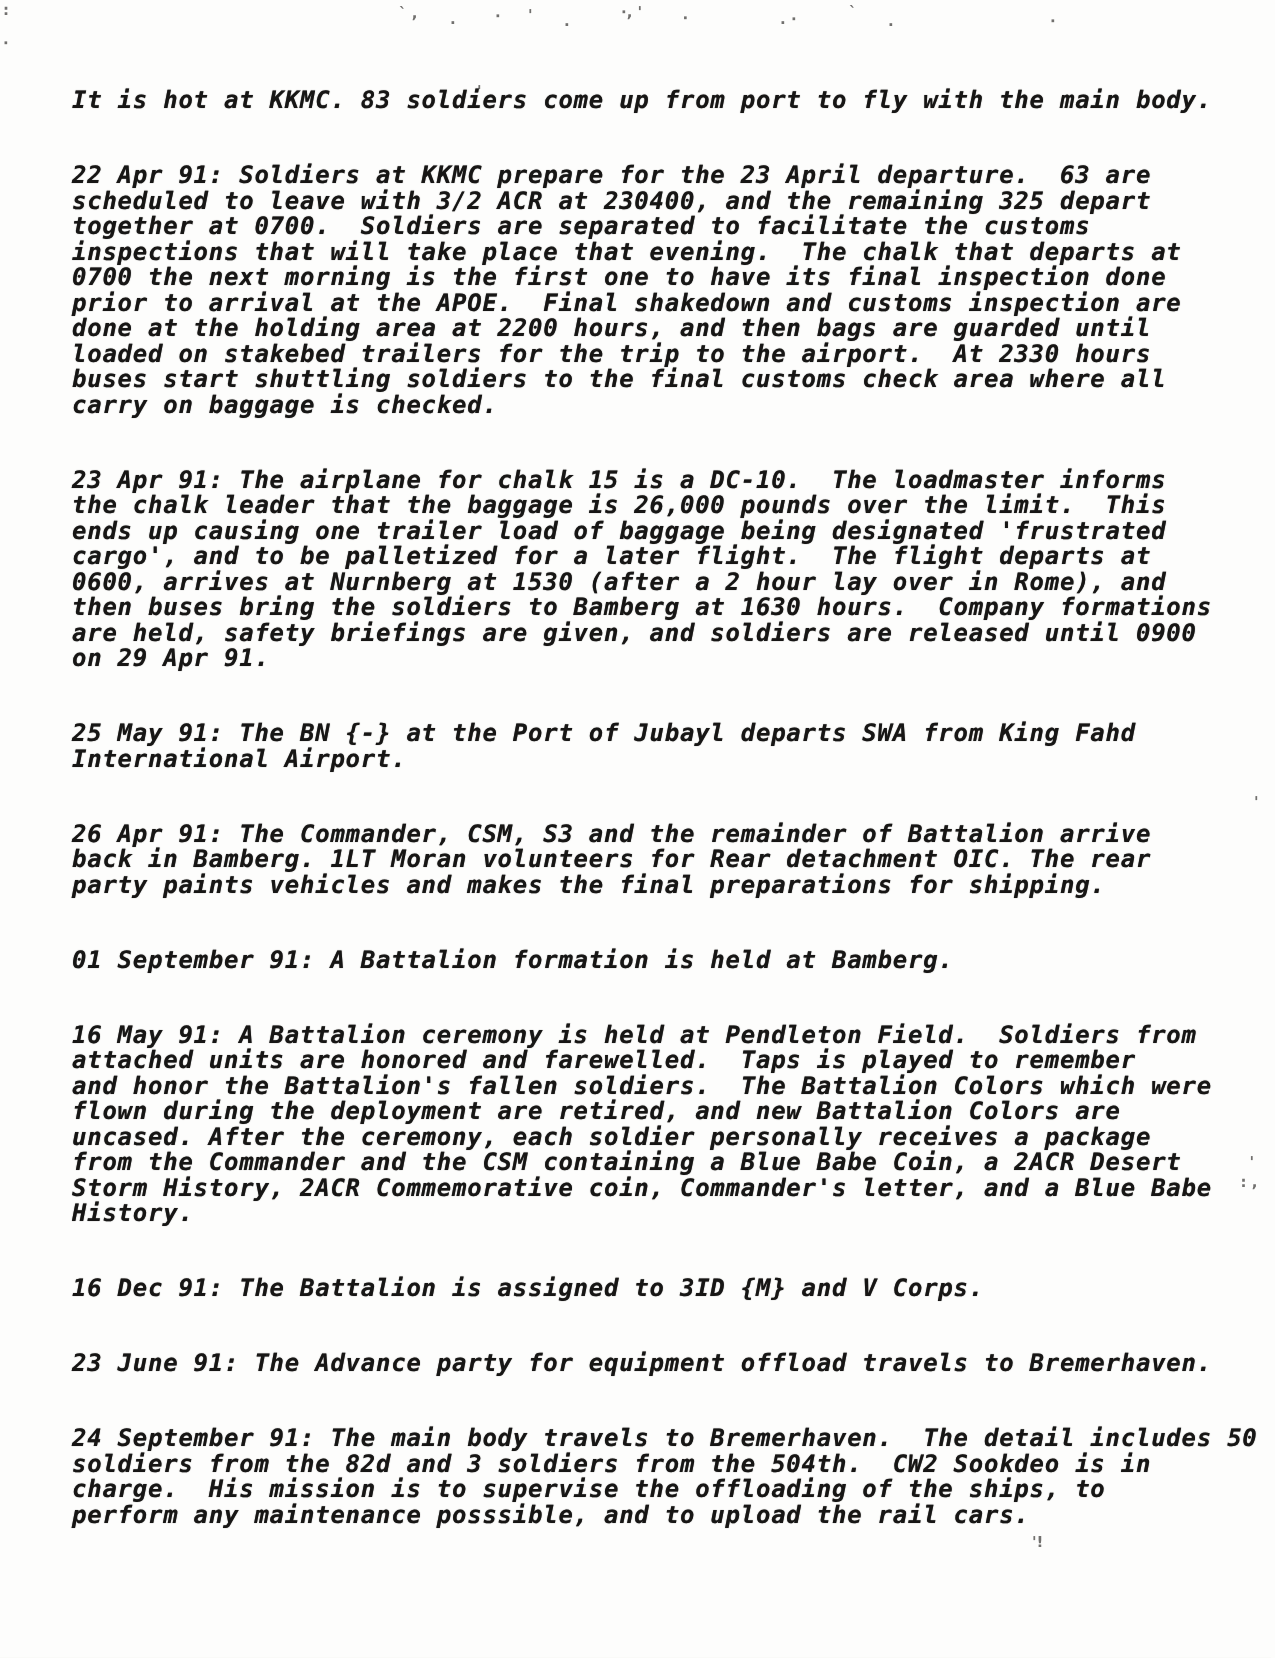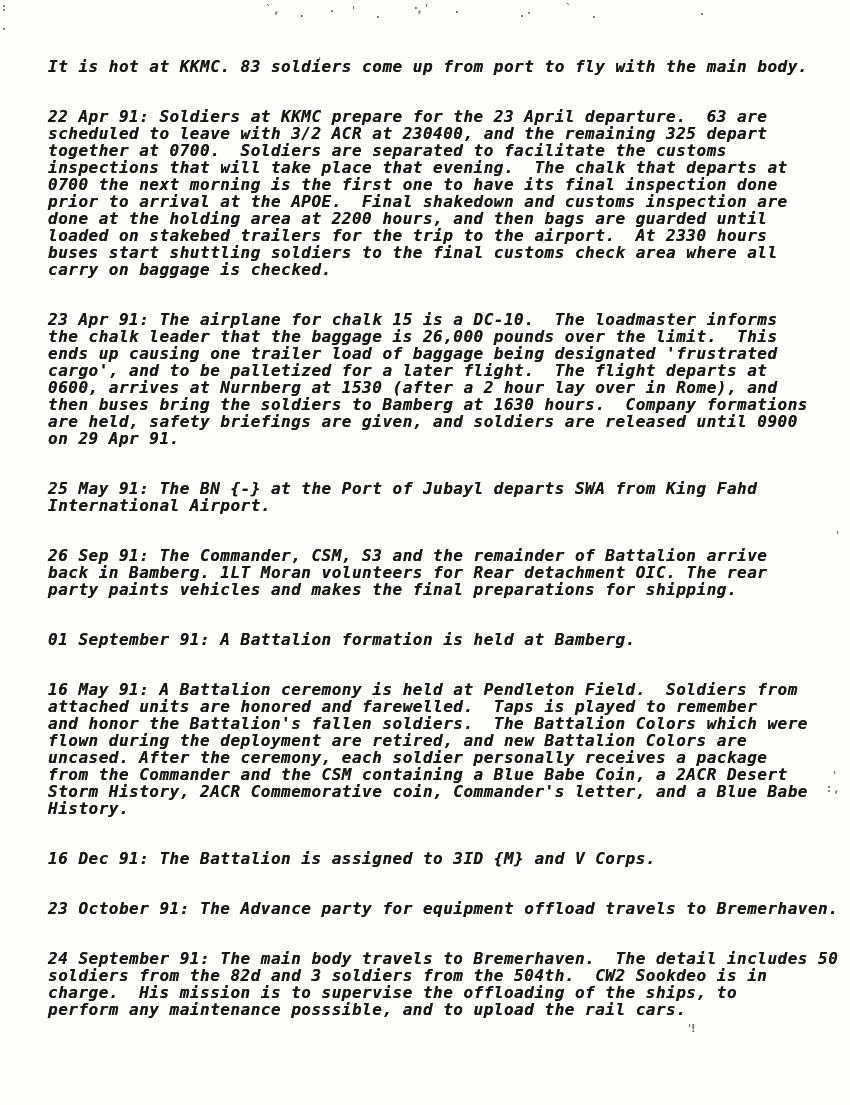--- a/index.html
+++ b/index.html
@@ -100,33 +100,33 @@
     <div class="para">23 Apr 91: The airplane for chalk 15 is a DC-10.  The loadmaster informs
 the chalk leader that the baggage is 26,000 pounds over the limit.  This
 ends up causing one trailer load of baggage being designated 'frustrated
 cargo', and to be palletized for a later flight.  The flight departs at
 0600, arrives at Nurnberg at 1530 (after a 2 hour lay over in Rome), and
 then buses bring the soldiers to Bamberg at 1630 hours.  Company formations
 are held, safety briefings are given, and soldiers are released until 0900
 on 29 Apr 91.</div>
     <div class="para">25 May 91: The BN {-} at the Port of Jubayl departs SWA from King Fahd
 International Airport.</div>
-    <div class="para">26 Sep 91: The Commander, CSM, S3 and the remainder of Battalion arrive
+    <div class="para">26 Apr 91: The Commander, CSM, S3 and the remainder of Battalion arrive
 back in Bamberg. 1LT Moran volunteers for Rear detachment OIC. The rear
 party paints vehicles and makes the final preparations for shipping.</div>
     <div class="para">01 September 91: A Battalion formation is held at Bamberg.</div>
     <div class="para">16 May 91: A Battalion ceremony is held at Pendleton Field.  Soldiers from
 attached units are honored and farewelled.  Taps is played to remember
 and honor the Battalion's fallen soldiers.  The Battalion Colors which were
 flown during the deployment are retired, and new Battalion Colors are
 uncased. After the ceremony, each soldier personally receives a package
 from the Commander and the CSM containing a Blue Babe Coin, a 2ACR Desert
 Storm History, 2ACR Commemorative coin, Commander's letter, and a Blue Babe
 History.</div>
     <div class="para">16 Dec 91: The Battalion is assigned to 3ID {M} and V Corps.</div>
-    <div class="para">23 October 91: The Advance party for equipment offload travels to Bremerhaven.</div>
+    <div class="para">23 June 91: The Advance party for equipment offload travels to Bremerhaven.</div>
     <div class="para">24 September 91: The main body travels to Bremerhaven.  The detail includes 50
 soldiers from the 82d and 3 soldiers from the 504th.  CW2 Sookdeo is in
 charge.  His mission is to supervise the offloading of the ships, to
 perform any maintenance posssible, and to upload the rail cars.</div>
   </div>
 
 </div>
 
 </body></html>

